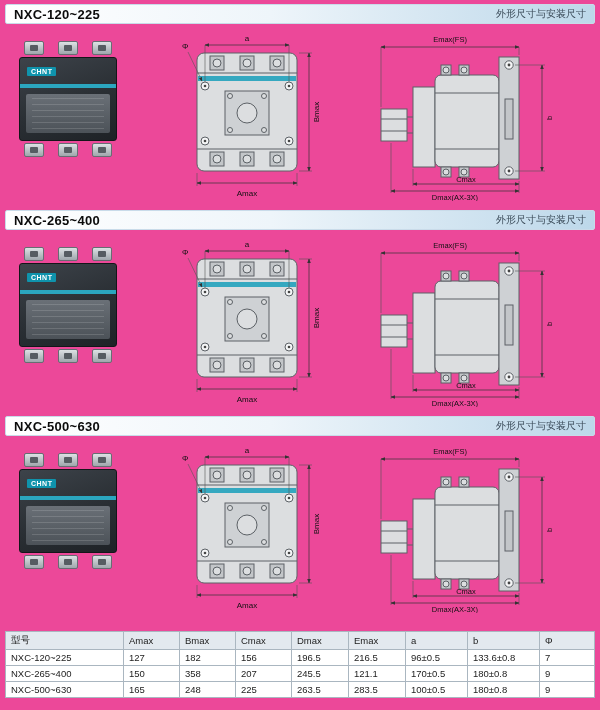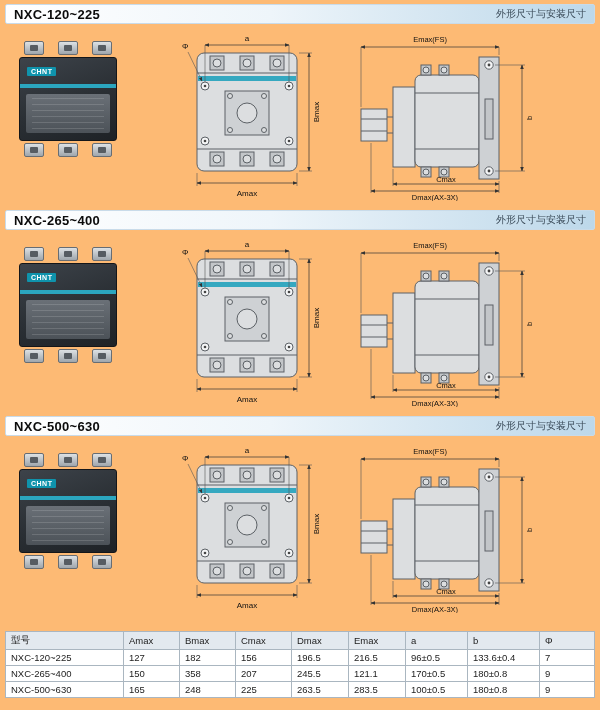--- a/index.html
+++ b/index.html
@@ -1,31 +1,31 @@
 <!DOCTYPE html>
 <html><head>
 <meta charset="utf-8">
 <style>
   *{box-sizing:border-box;margin:0;padding:0}
   html,body{margin:0}
   body{width:600px;height:710px;background:#ffffff;font-family:"Liberation Sans","DejaVu Sans",sans-serif;color:#111}
-  .page{width:600px;height:710px;padding:4px 5px 0;background:#fdba74;overflow:hidden}
+  .page{width:600px;height:710px;padding:4px 5px 0;background:#ec4899;overflow:hidden}
 
   
   .model-section{margin-bottom:9px}
   .section-header{height:20px;display:flex;align-items:center;justify-content:space-between;padding:0 8px;
     background:linear-gradient(90deg,#ffffff 0%,#eef5fa 45%,#bdd8ea 100%);
     border:1px solid #c9dbe9;border-radius:2px}
   .model-title{font-size:13px;font-weight:bold;color:#0b0b0b;letter-spacing:.3px}
   .section-subtitle{font-size:10px;color:#3a4a58}
 
   .section-body{display:flex;align-items:flex-start;padding:5px 8px 0}
   .photo-col{width:128px;padding:12px 0 0 6px}
   .front-col{width:212px;display:flex;justify-content:center}
-  .side-col{flex:1;display:flex;justify-content:flex-start;padding-right:4px}
+  .side-col{flex:1;display:flex;justify-content:center;padding-right:4px}
 
   
   .photo{width:98px}
   .term-row{display:flex;justify-content:space-between;padding:0 5px;height:14px}
   .term{width:20px;height:14px;background:linear-gradient(180deg,#dde1e4,#9fa6ac);border:1px solid #676d73;border-radius:2px;position:relative}
   .term::after{content:"";position:absolute;left:5px;right:5px;top:3px;bottom:3px;background:#565c62;border-radius:1px}
   .ph-body{height:84px;margin:2px 0;background:linear-gradient(160deg,#3d434a 0%,#2a2f34 55%,#1e2226 100%);border:1px solid #141619;border-radius:3px;position:relative;overflow:hidden}
   .ph-chip{position:absolute;top:9px;left:7px;background:#0f93ac;color:#fff;font-size:7px;font-weight:bold;letter-spacing:.5px;padding:1px 4px;border-radius:1px}
   .ph-stripe{position:absolute;top:26px;left:0;right:0;height:4px;background:#2ba6bf}
   .ph-panel{position:absolute;top:36px;left:6px;right:6px;bottom:7px;background:linear-gradient(180deg,#6a7077,#4c5258);border-radius:2px}
@@ -505,21 +505,21 @@
     </thead>
     <tbody>
       <tr>
         <td>NXC-120~225</td>
         <td>127</td>
         <td>182</td>
         <td>156</td>
         <td>196.5</td>
         <td>216.5</td>
         <td>96±0.5</td>
-        <td>133.6±0.4</td>
+        <td>133.6±0.8</td>
         <td>7</td>
       </tr>
       <tr>
         <td>NXC-265~400</td>
         <td>150</td>
         <td>358</td>
         <td>207</td>
         <td>245.5</td>
         <td>121.1</td>
         <td>170±0.5</td>

